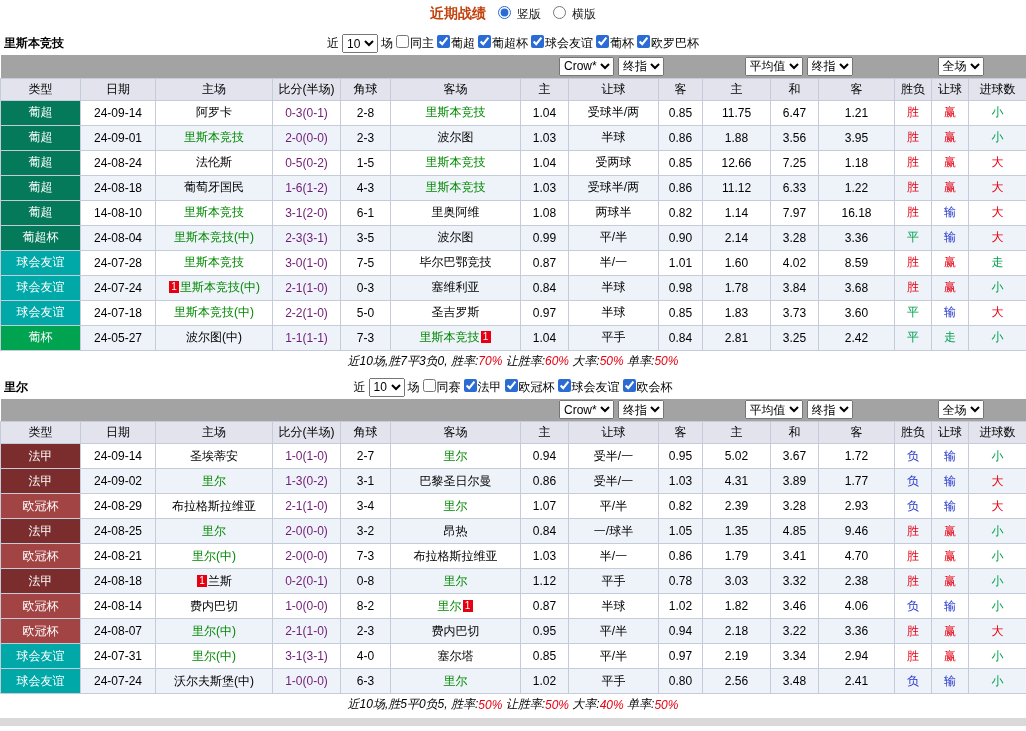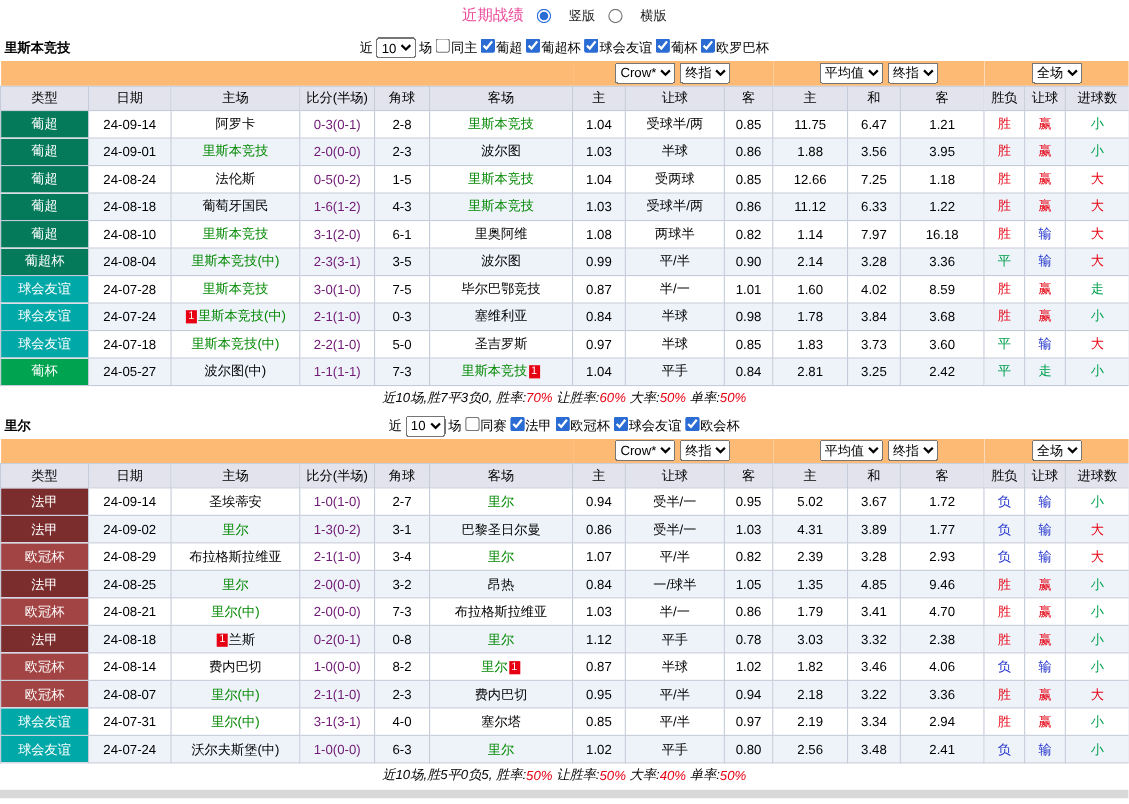--- a/index.html
+++ b/index.html
@@ -13,25 +13,25 @@
   }
   .topbar {
     height: 28px;
     display: flex;
     align-items: center;
     justify-content: center;
     gap: 12px;
     background: #fff;
   }
   .topbar .title {
-    font-weight: normal;
+    font-weight: bold;
     font-size: 14px;
-    color: #ec4899;
-  }
-  .topbar label { display: inline-flex; align-items: center; gap: 16px; color: #222; cursor: pointer; }
+    color: #c2410c;
+  }
+  .topbar label { display: inline-flex; align-items: flex-start; gap: 6px; color: #222; cursor: pointer; }
   input[type=checkbox], input[type=radio] { margin: 0; width: 13px; height: 13px; accent-color: #2b6cd4; }
 
   .section { margin-top: 4px; }
   .titlerow {
     position: relative;
     height: 23px;
     display: flex;
     align-items: center;
   }
   .teamname {
@@ -56,21 +56,21 @@
   }
   .grid td, .grid th {
     border: 1px solid #c6cbda;
     text-align: center;
     padding: 0;
     font-weight: normal;
     overflow: hidden;
     white-space: nowrap;
     vertical-align: middle;
   }
-  .grid .selrow td { border: none; height: 23px; background: #fdba74; }
+  .grid .selrow td { border: none; height: 23px; background: #a3a3a3; }
   .selcell select { height: 19px; font-size: 12px; margin: 0 2px; max-width: 86px; }
   .grid .hrow th { background: #e3e3ee; height: 22px; color: #000; }
   .grid tr.r td { height: 25px; }
   tr.plain td { background: #fff; }
   tr.alt td { background: #eef3fa; }
   td.typec { color: #fff; }
   td.score { color: #701a75; cursor: pointer; }
   .team { color: #000; cursor: pointer; }
   .team.focus { color: #008800; }
   .redcard {
@@ -249,21 +249,21 @@
             <td>0.86</td>
             <td>11.12</td>
             <td>6.33</td>
             <td>1.22</td>
             <td style="color: rgb(230, 0, 18);">胜</td>
             <td style="color: rgb(230, 0, 18);">赢</td>
             <td style="color: rgb(230, 0, 18);">大</td>
           </tr>
           <tr class="r plain">
             <td class="typec" style="background: rgb(4, 122, 91);">葡超</td>
-            <td>24-08-10</td>
+            <td>14-08-10</td>
             <td><span class="team focus">里斯本竞技</span></td>
             <td class="score">3-1(2-0)</td>
             <td>6-1</td>
             <td><span class="team">里奥阿维</span></td>
             <td>1.08</td>
             <td>两球半</td>
             <td>0.82</td>
             <td>1.14</td>
             <td>7.97</td>
             <td>16.18</td>

